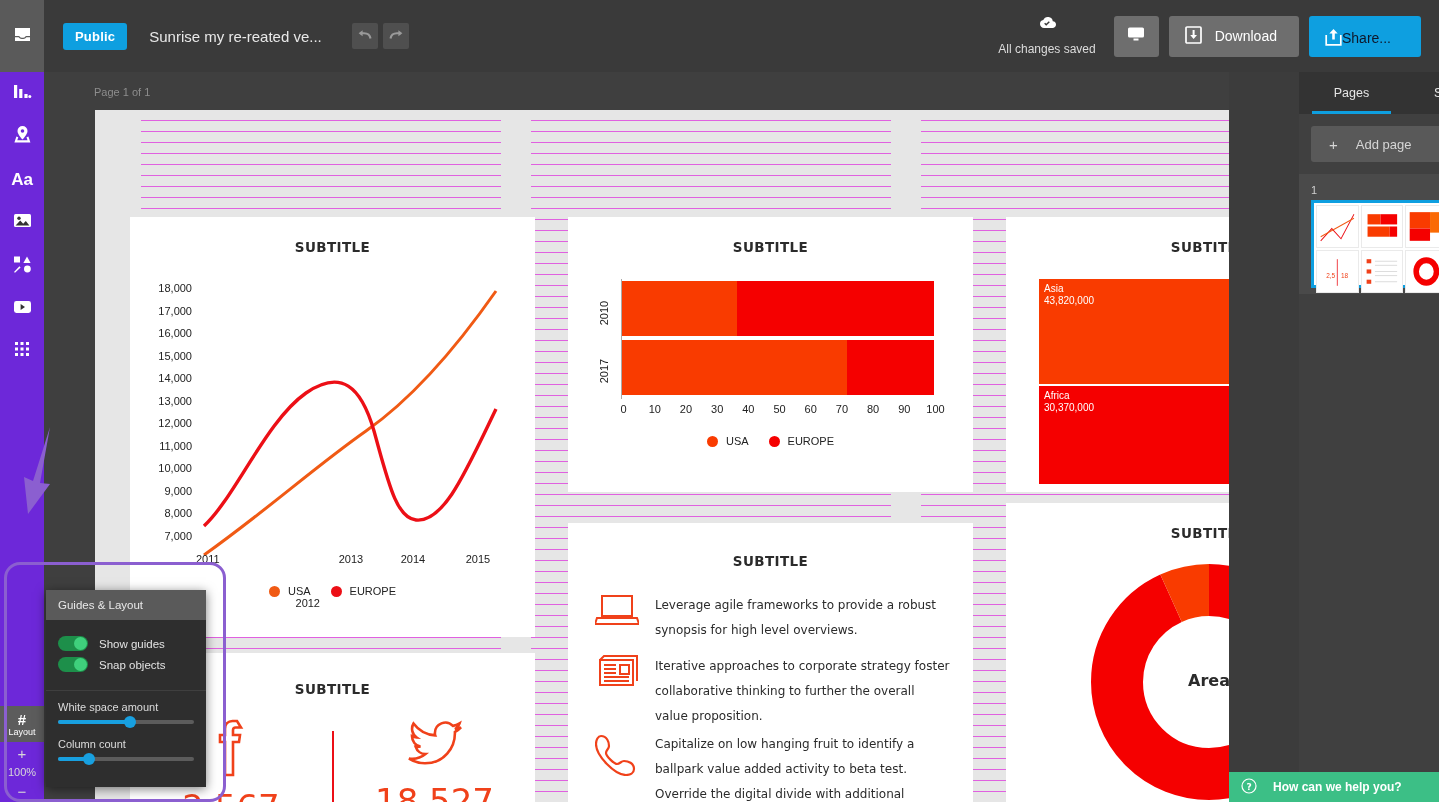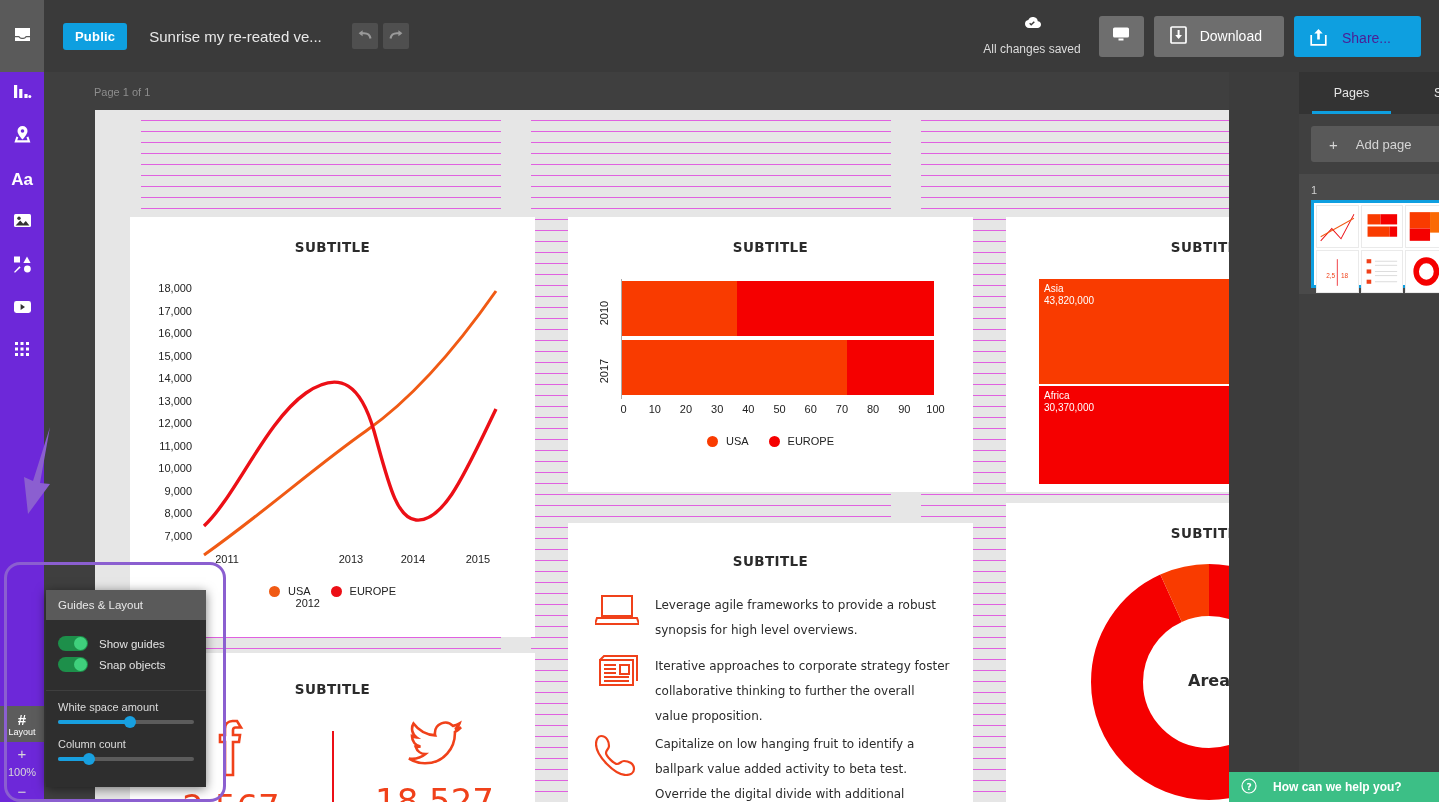--- a/index.html
+++ b/index.html
@@ -37,22 +37,22 @@
     width: 45px; height: 41px; background: #6e6e6e; border-radius: 3px;
     display: flex; align-items: center; justify-content: center; cursor: pointer;
     margin-right: 10px;
   }
   .dl-btn {
     height: 41px; background: #6e6e6e; border-radius: 3px; color: #fff;
     display: flex; align-items: center; gap: 13px; padding: 0 22px 0 16px;
     font-size: 14px; cursor: pointer; margin-right: 10px;
   }
   .share-btn {
-    height: 41px; background: #0e9fe0; border-radius: 3px; color: #4c1d95;
-    display: flex; align-items: center; gap: 15px; padding: 4px 30px 0 16px;
+    height: 41px; background: #0e9fe0; border-radius: 3px; color: #0f172a;
+    display: flex; align-items: center; padding: 4px 30px 0 16px;
     font-size: 14px; cursor: pointer; margin-right: 18px;
   }
 
   
   .rail {
     position: absolute; left: 0; top: 72px; width: 44px; height: 730px;
     background: #6d28d9; display: flex; flex-direction: column; align-items: center;
   }
   .rail-item {
     width: 44px; height: 43px; display: flex; align-items: center;
@@ -355,21 +355,21 @@
           <div>9,000</div>
           <div>8,000</div>
           <div>7,000</div>
         </div>
         <svg style="position:absolute;left:66px;top:64px;" width="340" height="284" viewBox="0 0 340 284">
           <path d="M8 274 C70 230 120 185 170 150 C220 115 265 60 300 10" fill="none" stroke="#f05a14" stroke-width="3"></path>
           <path d="M8 245 C40 215 70 140 110 112 C145 88 165 105 178 150
                    C192 200 200 237 220 239 C248 242 270 190 300 128" fill="none" stroke="#ec0f16" stroke-width="3.4"></path>
         </svg>
         <div class="lc-xlabels" style="left:66px;top:336px;width:340px;">
-          <span style="width:62px;text-align:center;">2011</span>
+          <span style="width:62px;text-align:left;">2011</span>
           <span style="width:62px;text-align:right;margin-top:44px;">2012</span>
           <span style="width:62px;text-align:center;">2013</span>
           <span style="width:62px;text-align:center;">2014</span>
           <span style="width:68px;text-align:center;">2015</span>
         </div>
         <div class="legend" style="position:absolute;left:0;top:368px;width:405px;">
           <span class="dot" style="background:#f05a14;"></span>
           <span>USA</span>
           <span class="dot" style="background:#ec0f16;margin-left:12px;"></span>
           <span>EUROPE</span>

